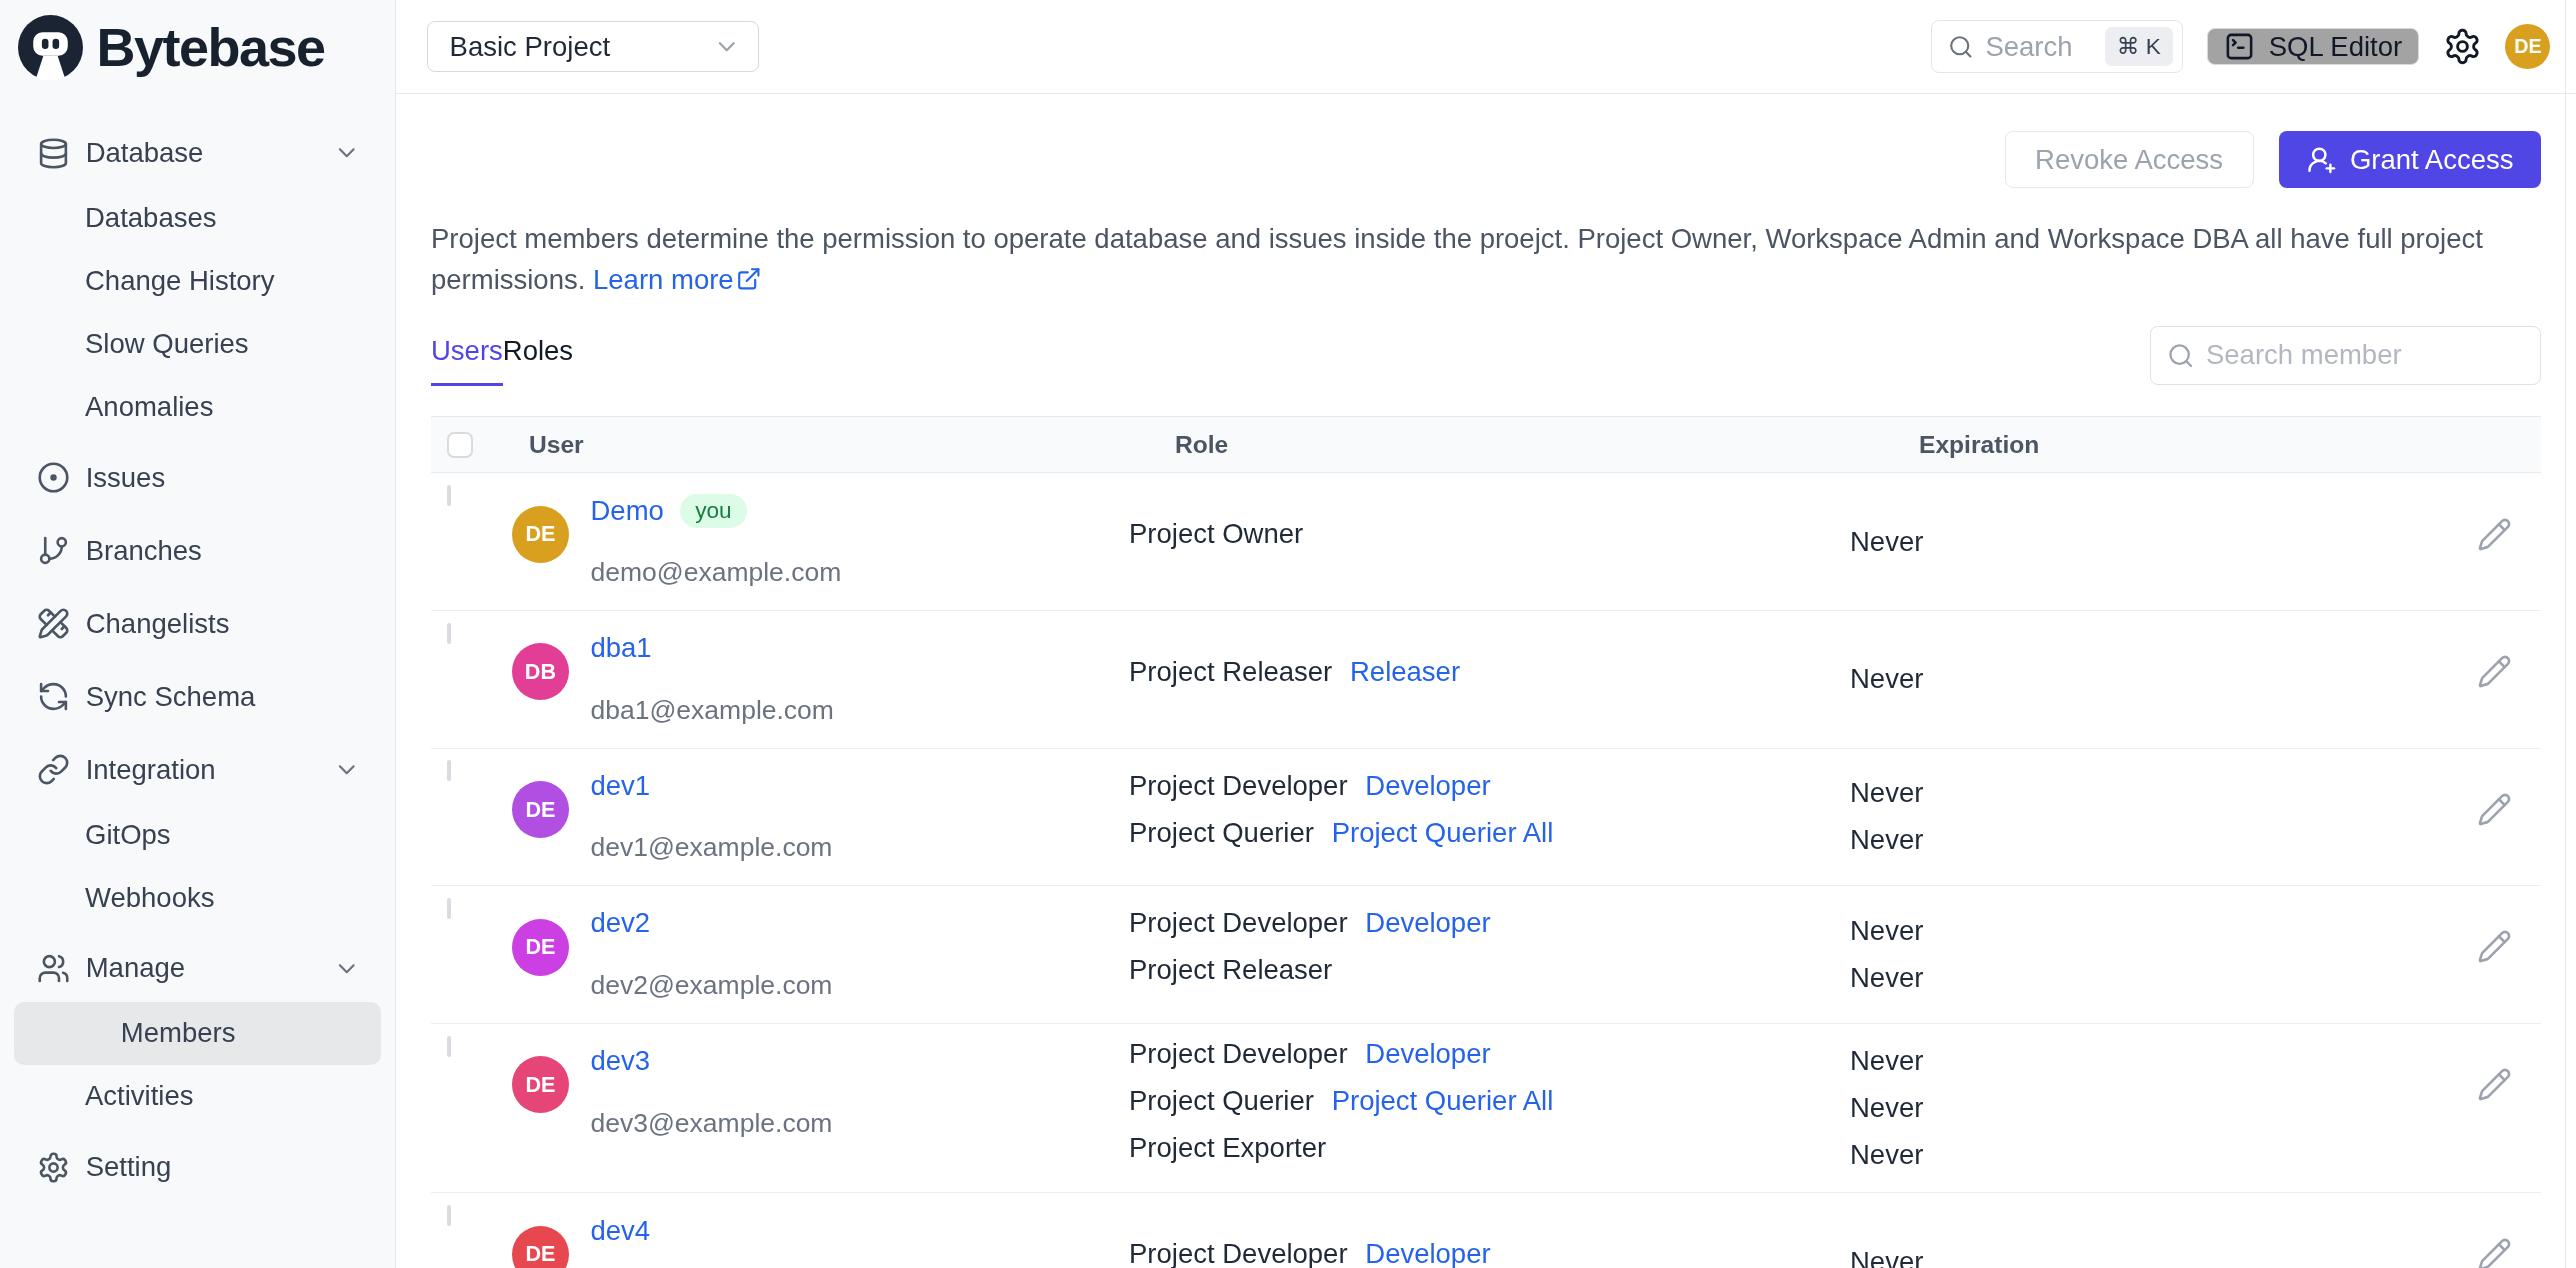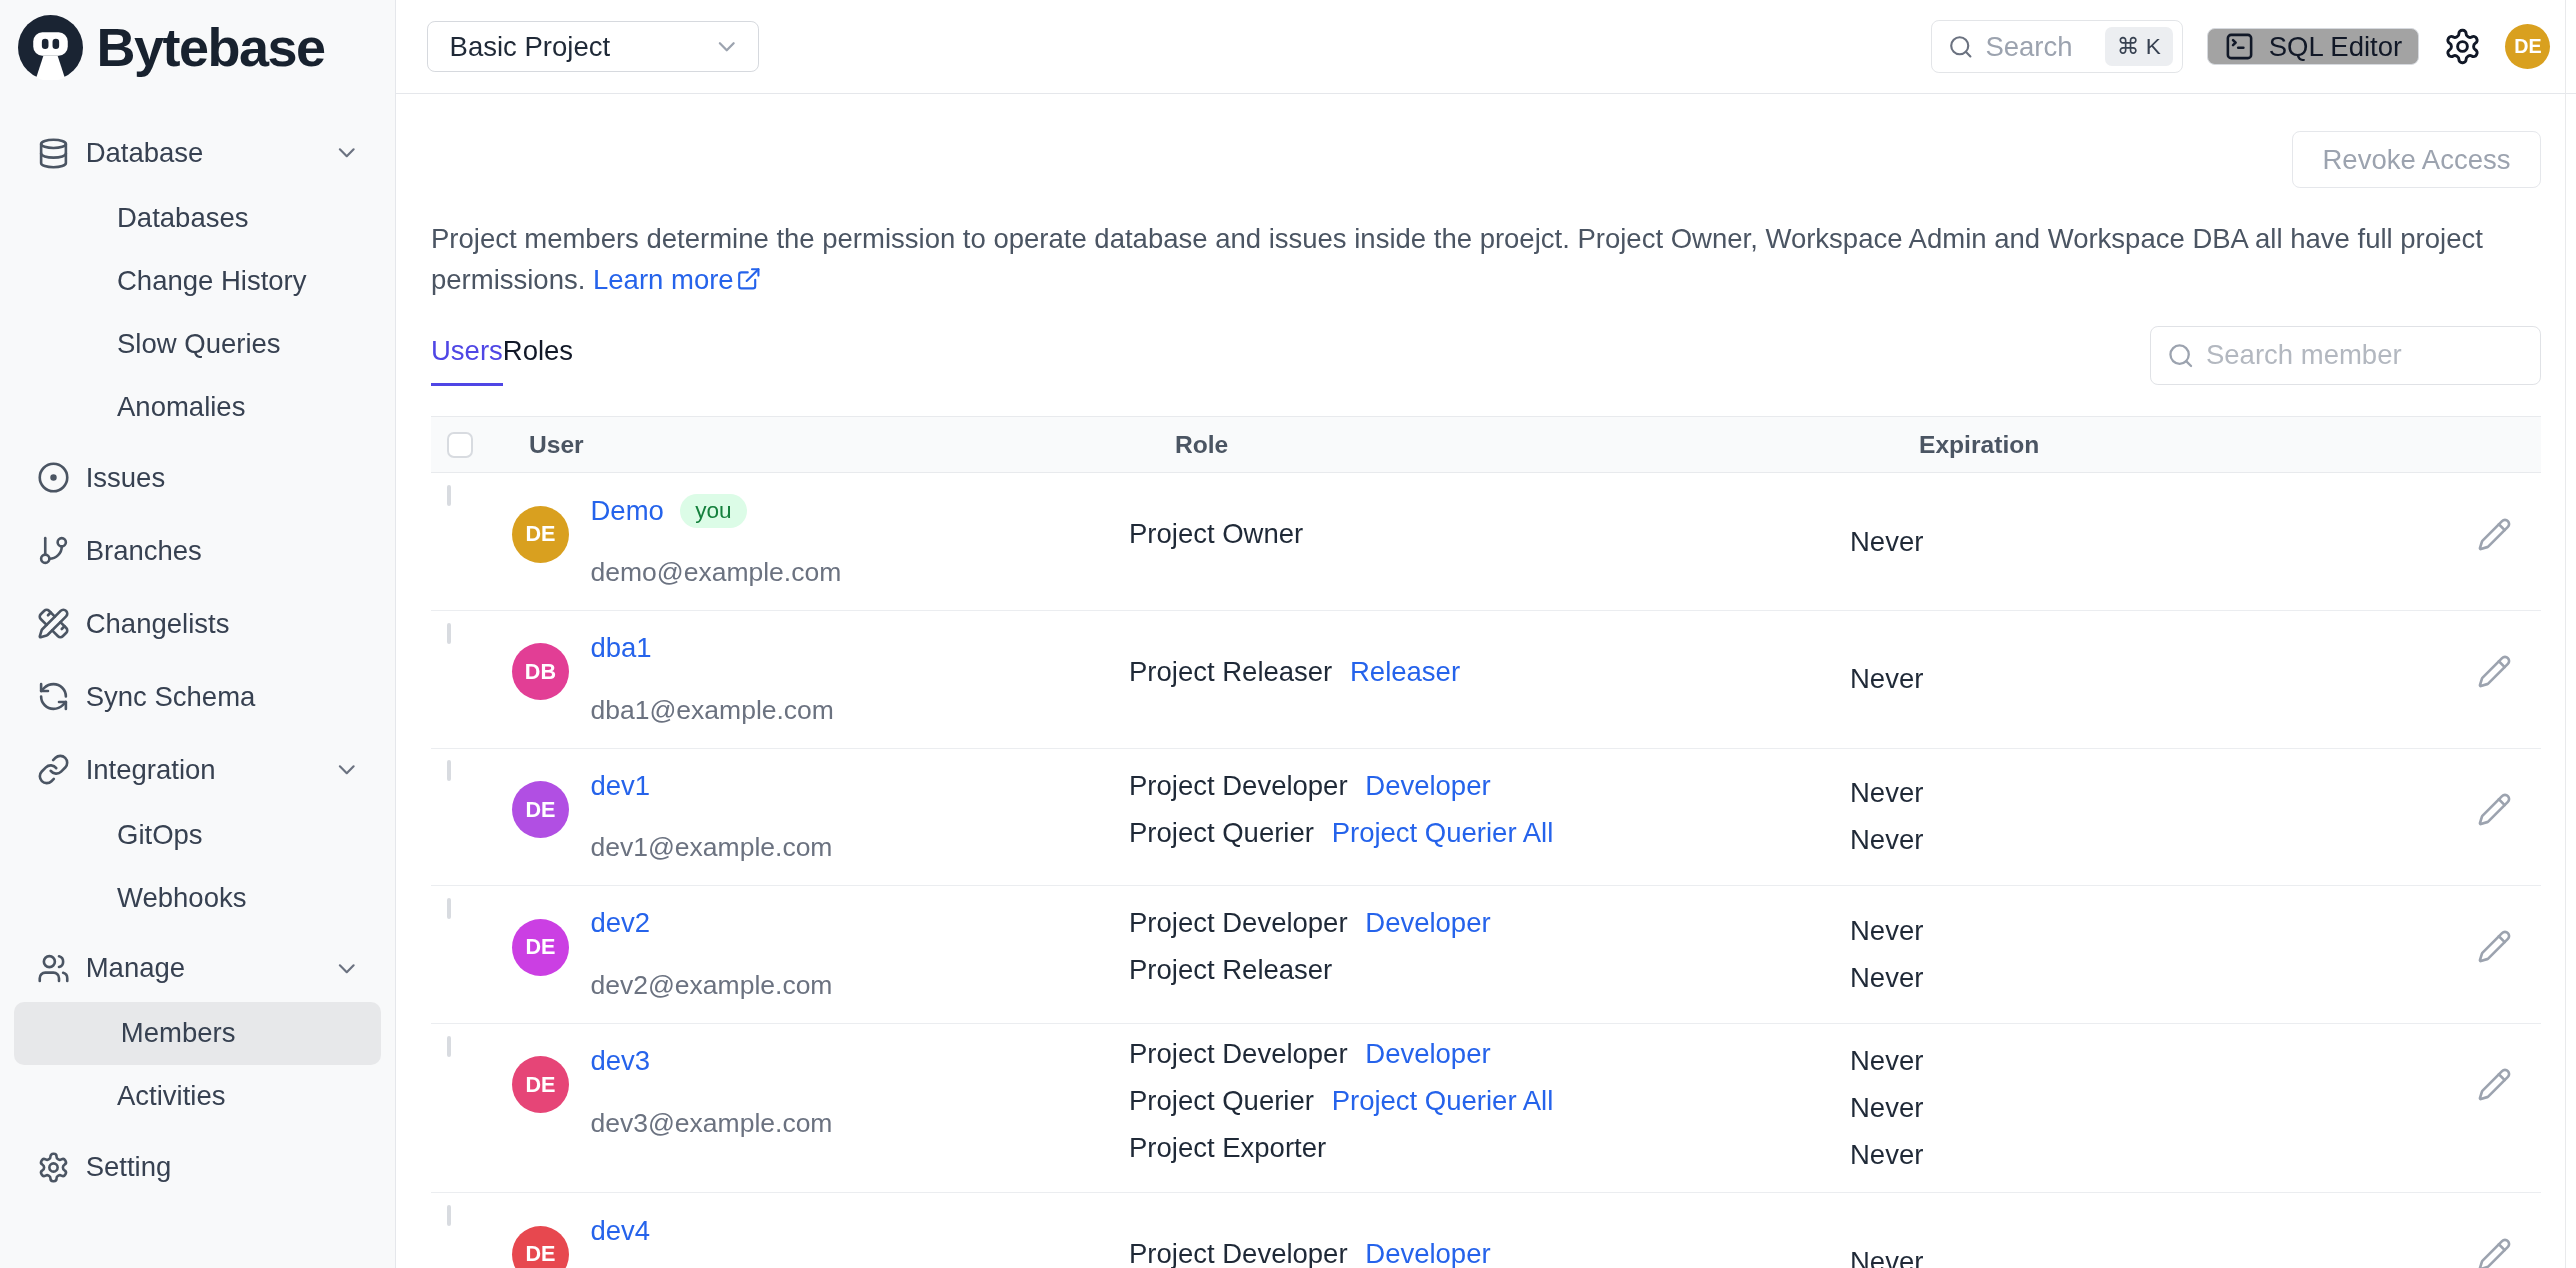--- a/index.html
+++ b/index.html
@@ -12,21 +12,21 @@
   svg { display:block; }
 
   
   .sidebar { width:396px; min-width:396px; background:#f8f9fa; border-right:1px solid #e5e7eb; display:flex; flex-direction:column; }
   .logo-row { height:94px; display:flex; align-items:center; gap:13.8px; padding-left:17.7px; cursor:pointer; }
   .logo-text { font-size:54px; font-weight:700; color:#18222f; letter-spacing:-1.5px; }
   .nav { padding-top:25.6px; display:flex; flex-direction:column; }
   .nav-item { display:flex; align-items:center; font-size:27.5px; color:#374151; cursor:pointer; }
   .nav-item.lvl0 { height:67px; padding-left:37px; margin-top:5.9px; }
   .nav-item.lvl0:first-child { margin-top:0; }
-  .nav-item.lvl1 { height:63px; padding-left:117px; }
+  .nav-item.lvl1 { height:63px; padding-left:85px; }
   .nav-icon { width:33px; height:33px; margin-right:15.7px; color:#4b5563; flex:none; }
   .nav-icon svg { width:33px; height:33px; }
   .chev { margin-left:auto; margin-right:35px; color:#6b7280; }
   .chev svg { width:27.5px; height:27.5px; }
   .nav-item.active { background:#e7e8ea; border-radius:10px; margin-left:13.8px; margin-right:13.8px; padding-left:107px; }
 
   
   .main { flex:1; display:flex; flex-direction:column; min-width:0; }
   .topbar { height:94px; min-height:94px; border-bottom:1px solid #e5e7eb; background:#fff; display:flex; align-items:center; justify-content:space-between; padding:0 25.6px 0 31px; }
   .project-select { width:332px; height:51px; border:1px solid #d6d9de; border-radius:7.9px; background:#fff; display:flex; align-items:center; padding:0 17.7px 0 21.6px; font-size:27.5px; color:#1f2937; cursor:pointer; }
@@ -288,20 +288,31 @@
           </svg>
       </button>
       <div class="avatar">DE</div>
     </div>
   </header>
 
   <section class="content">
 
     <div class="actions-row">
       <button class="btn-secondary">Revoke Access</button>
+      <button class="btn-primary">
+        <span>
+          <svg width="29.5" height="29.5" viewBox="0 0 24 24" fill="none" stroke="currentColor" stroke-width="2" stroke-linecap="round" stroke-linejoin="round">
+              <path d="M2 21a8 8 0 0 1 13.292-6"></path>
+              <circle cx="10" cy="8" r="5"></circle>
+              <path d="M19 16v6"></path>
+              <path d="M22 19h-6"></path>
+            </svg>
+        </span>
+        <span>Grant Access</span>
+      </button>
     </div>
 
     <p class="desc">
       <span>Project members determine the permission to operate database and issues inside the proejct. Project Owner, Workspace Admin and Workspace DBA all have full project permissions.</span>
       <a href="#"><span>Learn more</span><span class="ext-icon"><svg viewBox="0 0 24 24" fill="none" stroke="currentColor" stroke-width="2" stroke-linecap="round" stroke-linejoin="round">
               <path d="M15 3h6v6"></path>
               <path d="M10 14 21 3"></path>
               <path d="M18 13v6a2 2 0 0 1-2 2H5a2 2 0 0 1-2-2V8a2 2 0 0 1 2-2h6"></path>
             </svg></span></a>
     </p>

